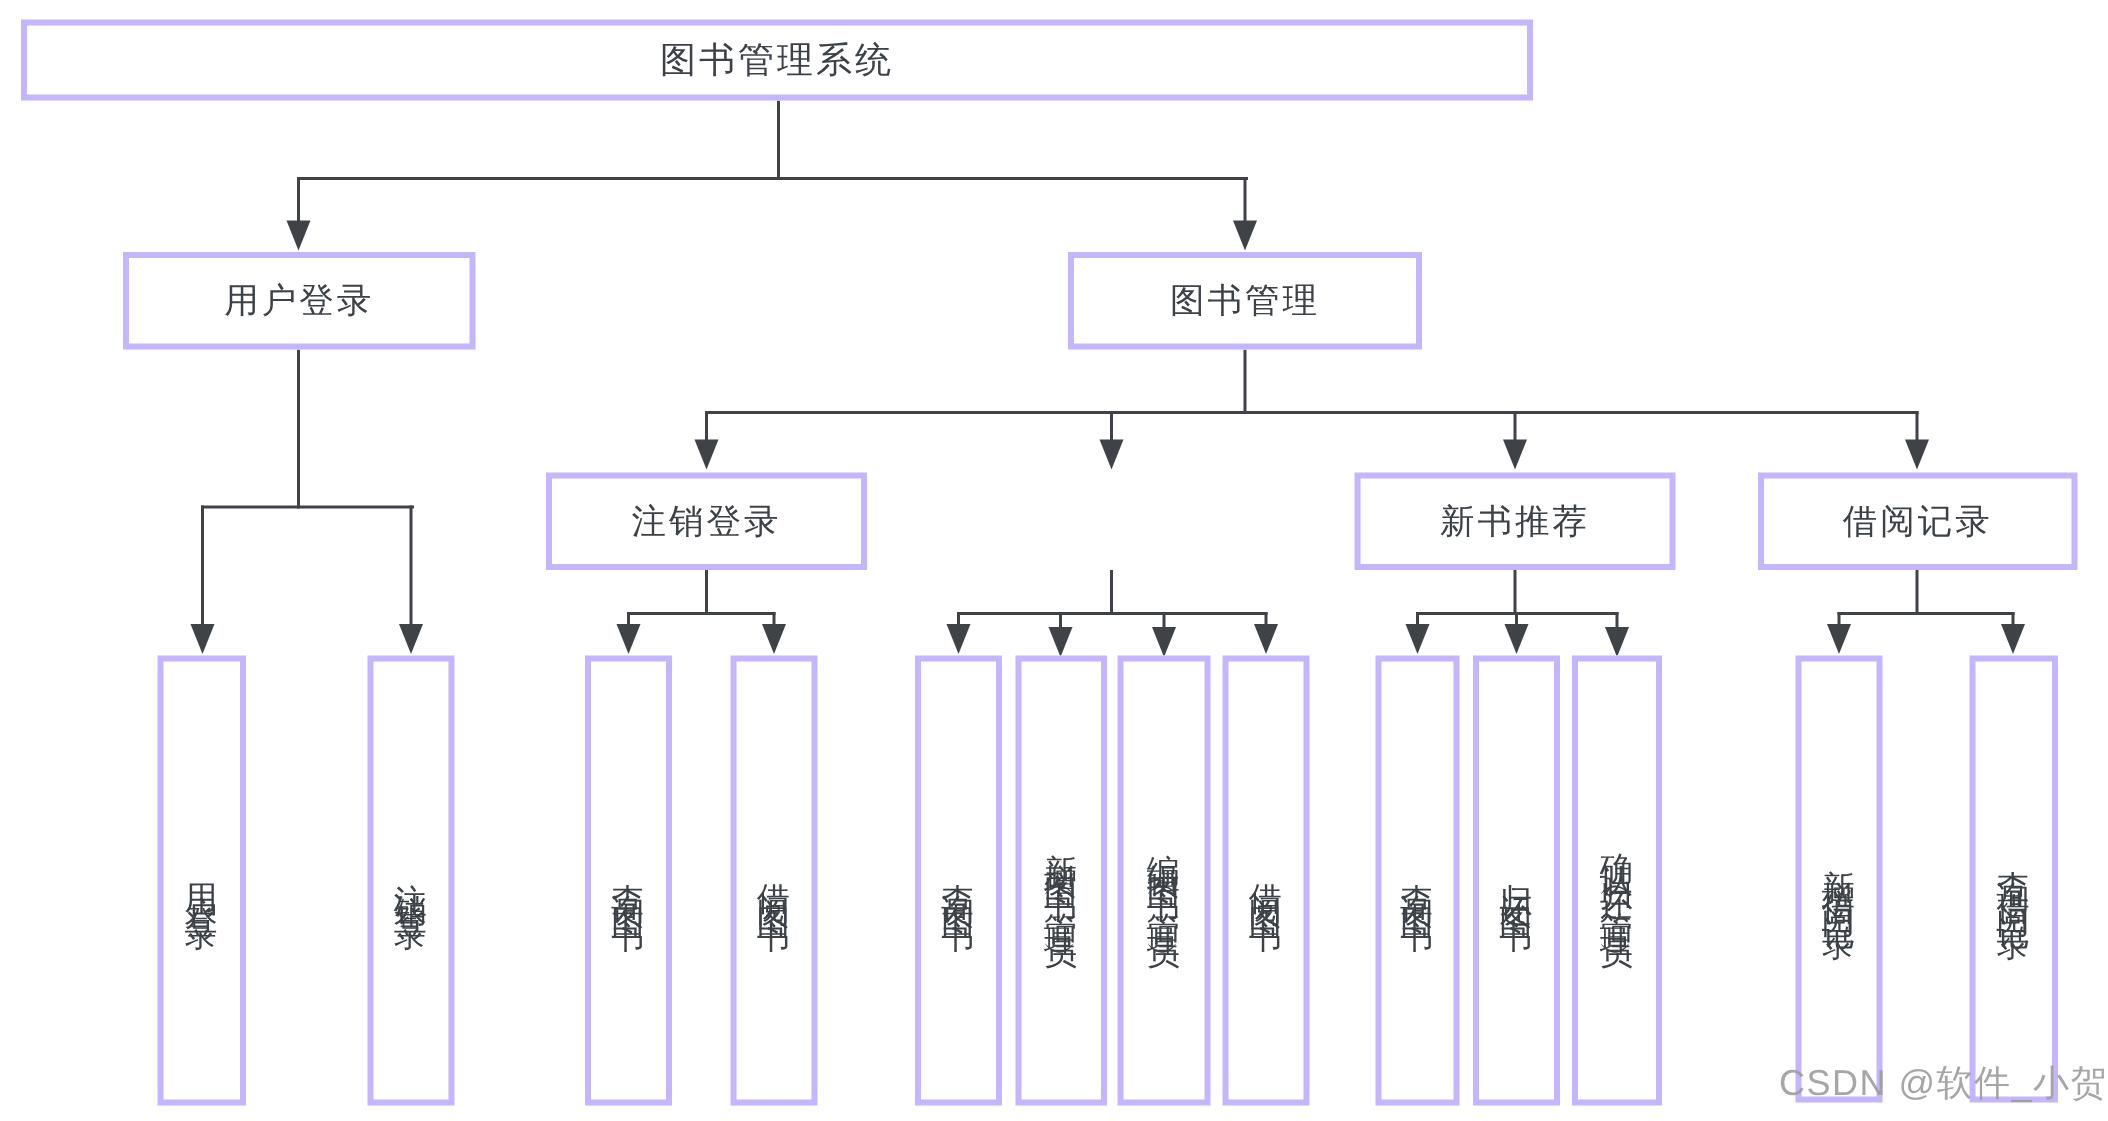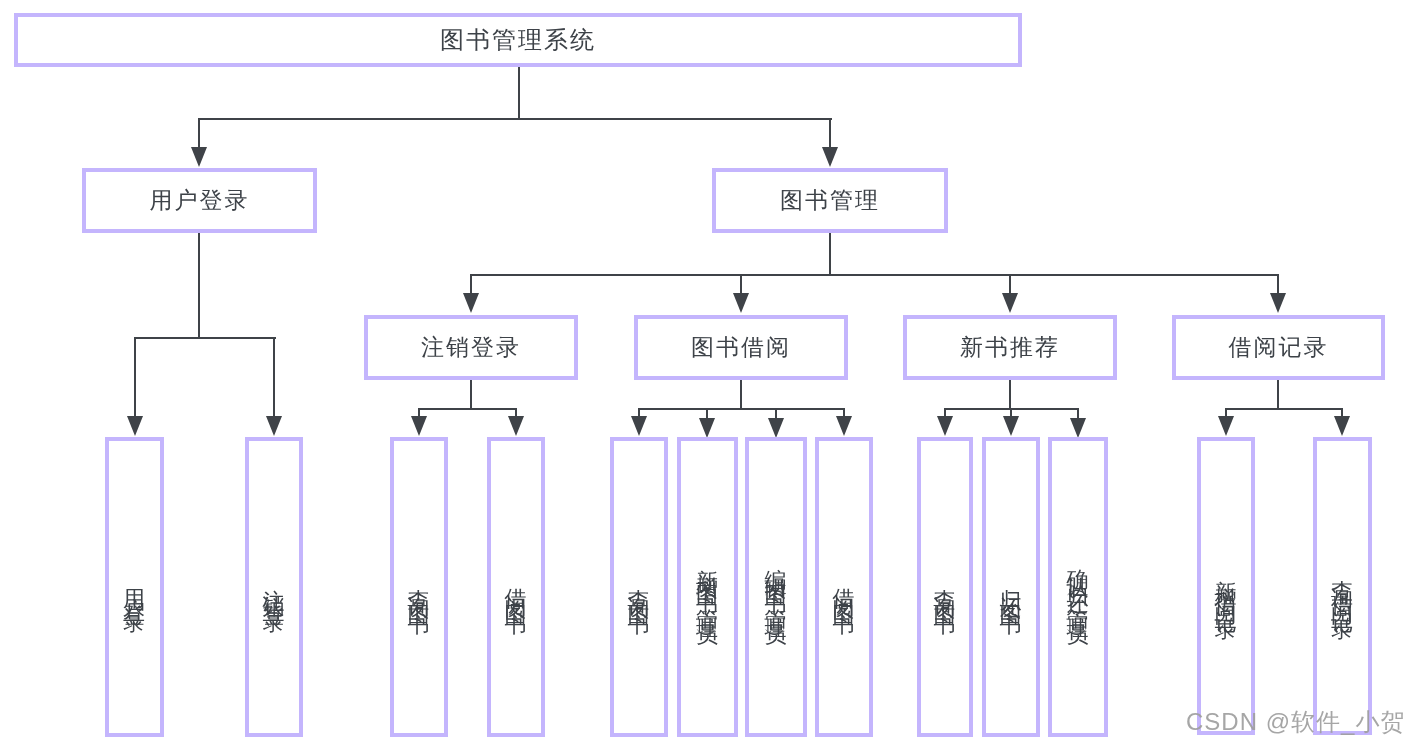--- a/index.html
+++ b/index.html
@@ -138,23 +138,20 @@
   <div class="node h2" style="left:82px;top:168px;width:235px;height:65px;">
     <span>用户登录</span>
   </div>
   <div class="node h2" style="left:712px;top:168px;width:236px;height:65px;">
     <span>图书管理</span>
   </div>
 
   <div class="node h2" style="left:364px;top:315px;width:214px;height:65px;">
     <span>注销登录</span>
   </div>
-  <div class="node h2" style="left:634px;top:315px;width:214px;height:65px;">
-    <span>图书借阅</span>
-  </div>
   <div class="node h2" style="left:903px;top:315px;width:214px;height:65px;">
     <span>新书推荐</span>
   </div>
   <div class="node h2" style="left:1172px;top:315px;width:213px;height:65px;">
     <span>借阅记录</span>
   </div>
 
   <div class="node" style="left:105px;top:437px;width:59px;height:300px;">
     <span class="vtext">用户登录</span>
   </div>

